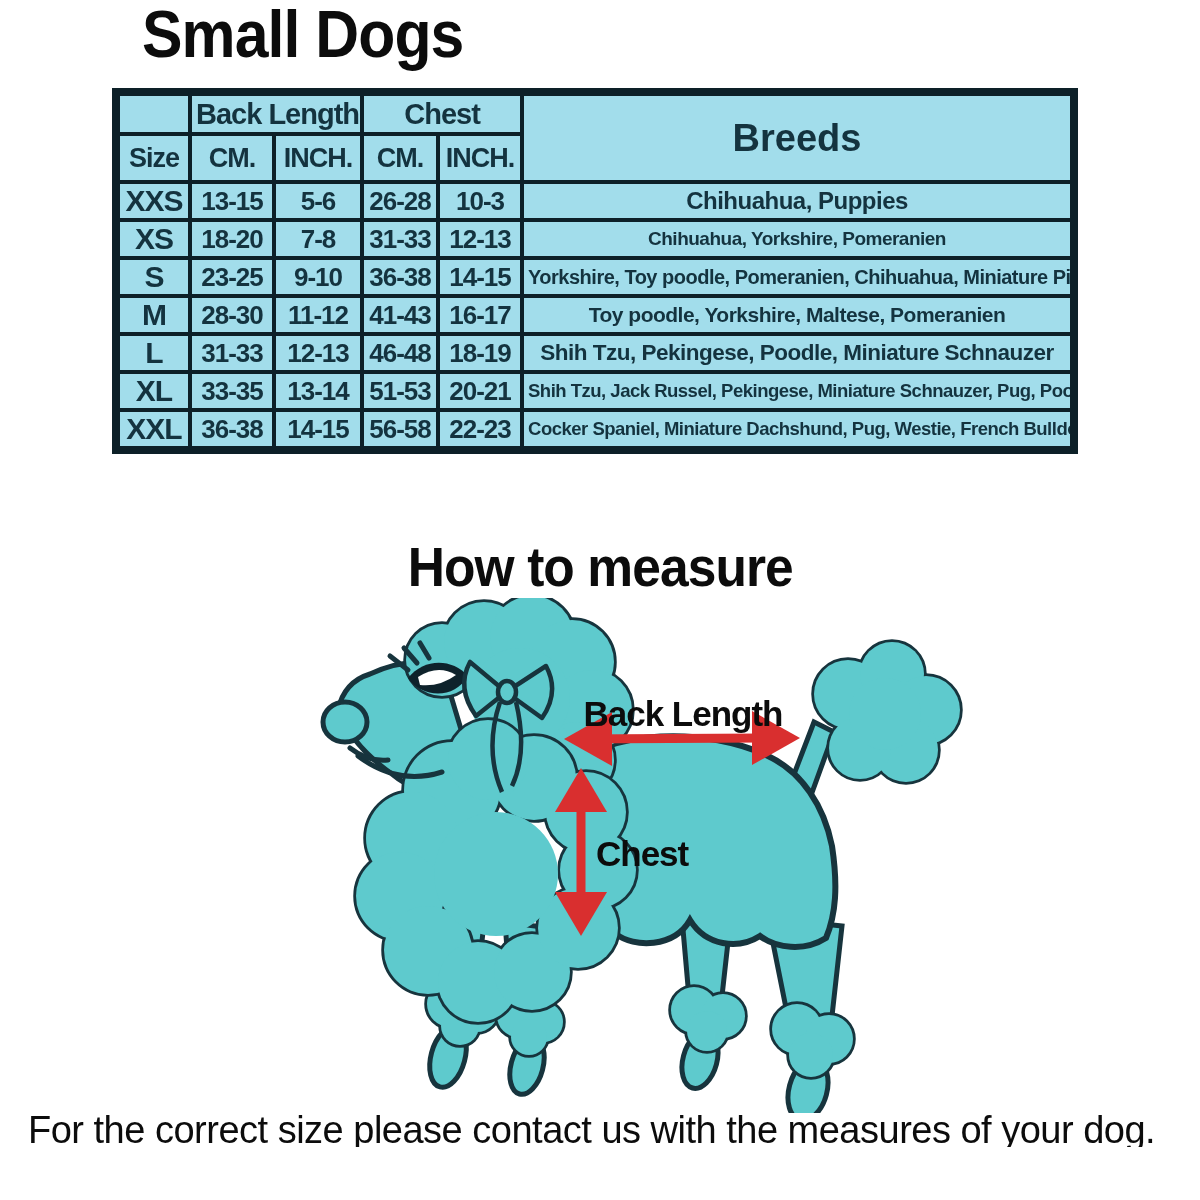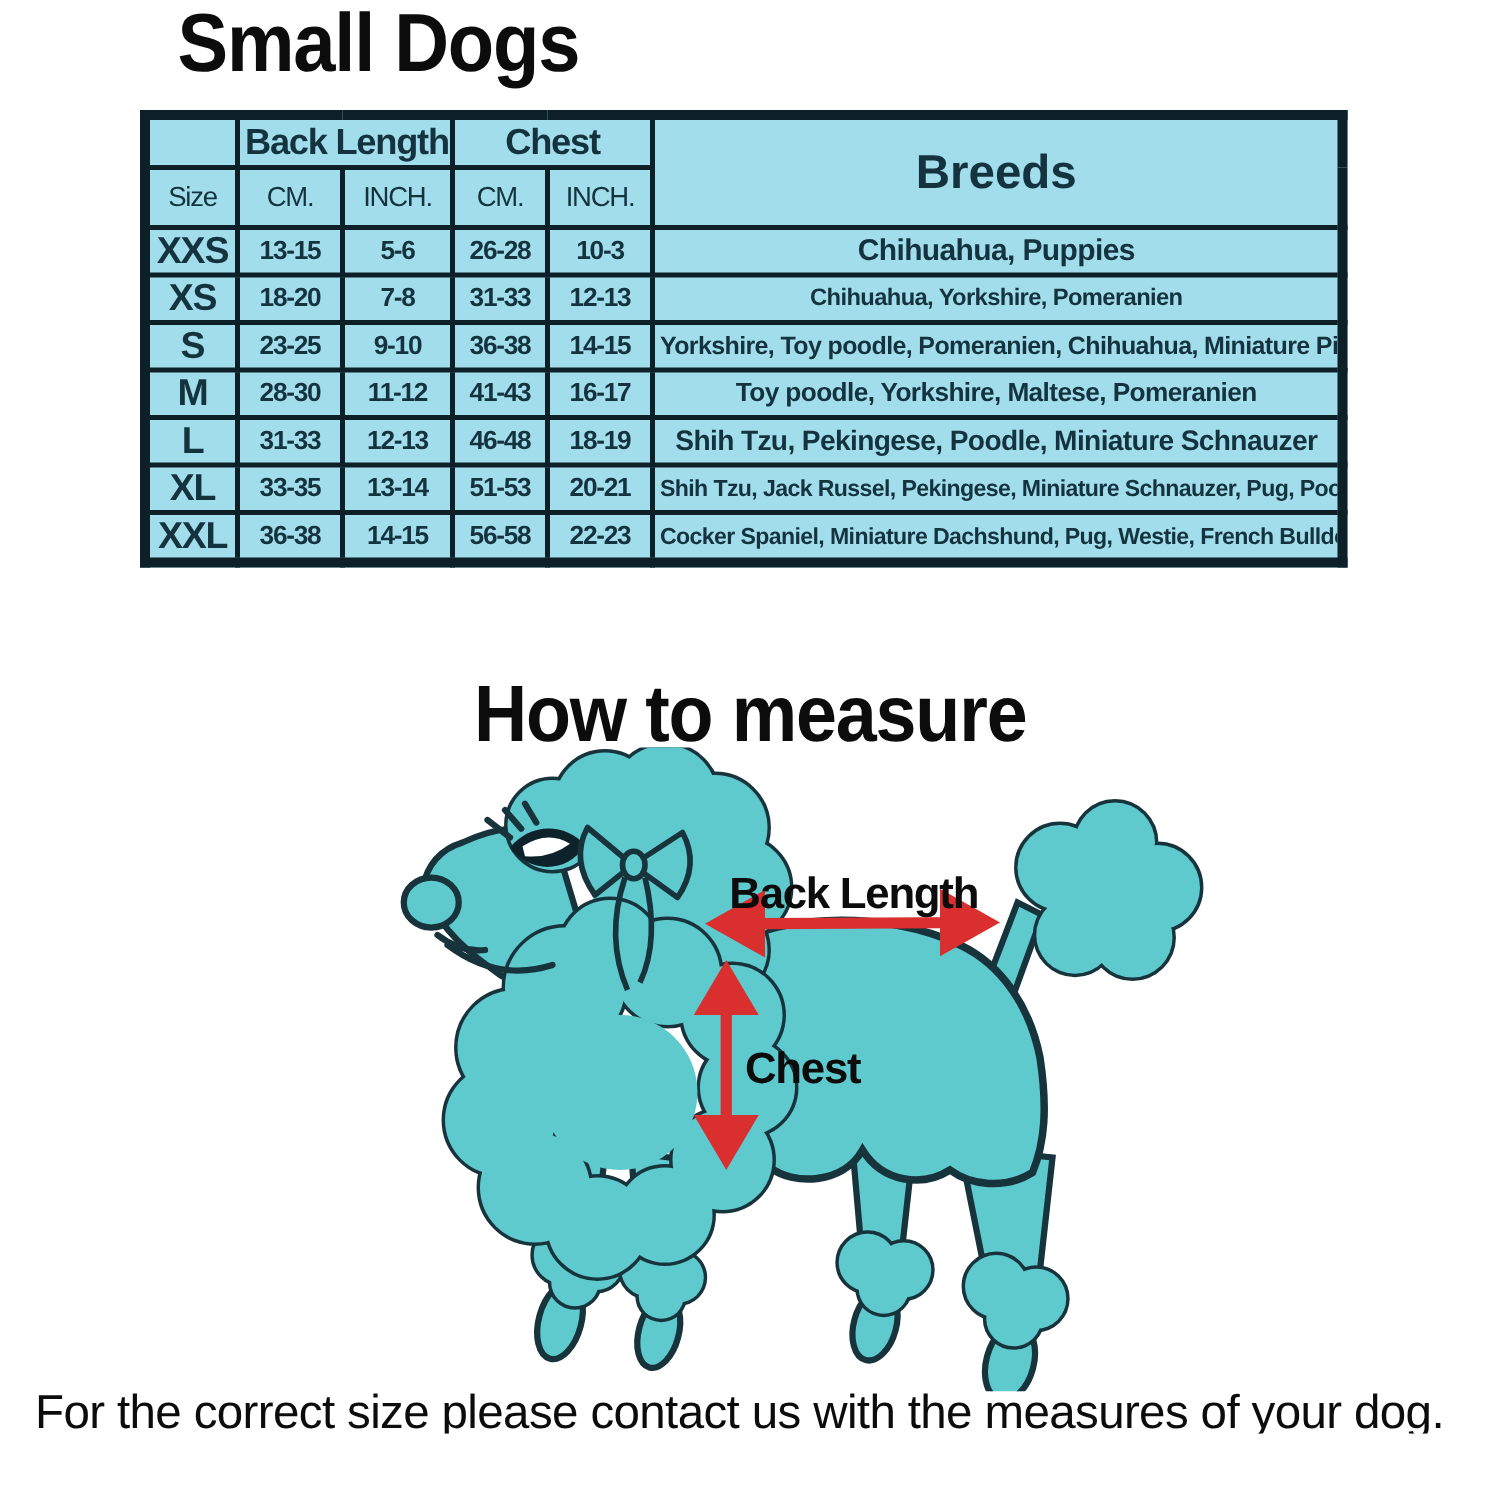--- a/index.html
+++ b/index.html
@@ -8,41 +8,41 @@
     font-family:"Liberation Sans",sans-serif;color:#111;
   }
   
   .main-title{
     position:absolute;left:142px;top:-4px;margin:0;
     font-size:66px;font-weight:bold;color:#0c0c0c;letter-spacing:-1px;white-space:nowrap;
   }
   .main-title .squeeze, .sub-title .squeeze{display:inline-block;transform:scaleX(.92);transform-origin:left center;}
   .sub-title{
     position:absolute;left:0;top:534px;width:100%;margin:0;text-align:center;
-    font-size:64px;font-weight:bold;color:#0c0c0c;letter-spacing:-1px;white-space:nowrap;
+    font-size:56px;font-weight:bold;color:#0c0c0c;letter-spacing:-1px;white-space:nowrap;
   }
   .sub-title .squeeze{transform-origin:center center;}
   
   .table-wrap{position:absolute;left:112px;top:88px;width:966px;}
   table.size-chart{
     width:100%;border-collapse:collapse;table-layout:fixed;
     background:#a2ddeb;border:8px solid #0d2028;
   }
   table.size-chart th, table.size-chart td{
     border:4px solid #0d2028;padding:0 4px;text-align:center;vertical-align:middle;
     color:#14333f;overflow:hidden;white-space:nowrap;
   }
   tr.hdr-groups{height:42px;}
   tr.hdr-sub{height:48px;}
   tbody tr{height:38px;}
   .h-group{font-size:29px;font-weight:bold;letter-spacing:-1px;}
   .h-breeds{font-size:38px;font-weight:bold;}
-  .h-red{color:#e23b4e;font-size:22px;font-weight:normal;letter-spacing:-1px;}
+  .h-red{color:#e23b4e;font-size:27px;font-weight:bold;letter-spacing:-1px;}
   td.c-size{font-size:30px;font-weight:600;letter-spacing:-1px;}
-  td.c-num{font-size:21px;font-weight:bold;letter-spacing:-1px;}
+  td.c-num{font-size:26px;font-weight:bold;letter-spacing:-1px;}
   td.c-breeds{text-align:left;padding-left:7px;font-weight:600;letter-spacing:-0.5px;}
   
   .dog-svg{position:absolute;left:300px;top:598px;}
   .cloud .edge{fill:#5ecacd;stroke:#17343d;stroke-width:5.5;}
   .cloud .body{fill:#5ecacd;stroke:none;}
   .solid{fill:#5ecacd;stroke:#17343d;stroke-width:6;}
   .solid-thin{fill:#5ecacd;stroke:#17343d;stroke-width:5;}
   .lineart{fill:none;stroke:#17343d;stroke-width:5;stroke-linecap:round;}
   .bowline{fill:#5ecacd;stroke:#17343d;stroke-width:4.5;stroke-linejoin:round;}
   .arrow-line{stroke:#d92f2f;stroke-width:9;}

